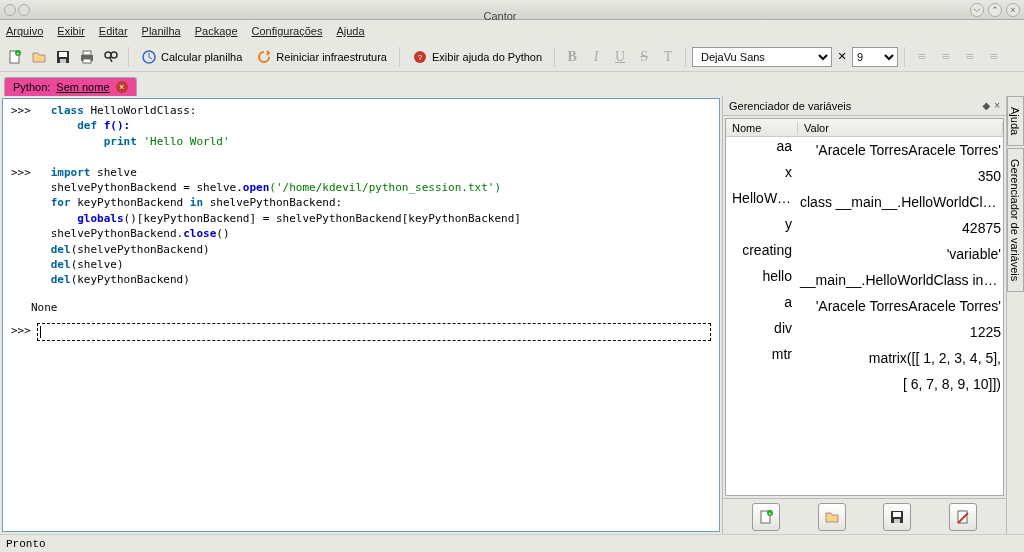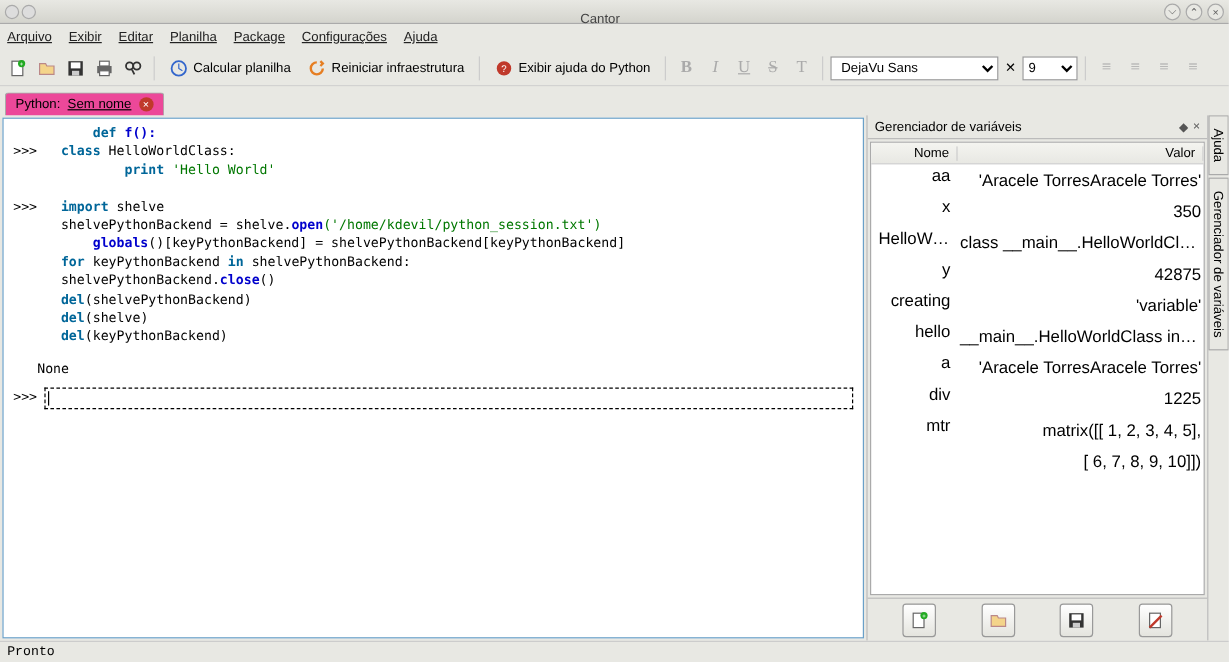--- a/index.html
+++ b/index.html
@@ -33,21 +33,21 @@
 .code-line { white-space: pre; }
 .output { margin-top: 12px; margin-left: 20px; }
 .input-cell { margin-top: 8px; display: flex; align-items: flex-start; }
 .input-box { flex: 1; border: 1px dashed #000; height: 18px; margin-left: 6px; position: relative; }
 .input-box::before { content: ''; position: absolute; left: 2px; top: 2px; width: 1px; height: 12px; background: #000; }
 .rightpanel { width: 284px; display: flex; flex-direction: column; border-left: 1px solid #bbb; background: #e8e8e3; }
 .panel-header { height: 20px; display: flex; align-items: center; padding: 0 6px; font-size: 11px; border-bottom: 1px solid #bbb; }
 .panel-header span:first-child { flex: 1; }
 .panel-header .picon { cursor: pointer; color: #555; margin-left: 4px; font-size: 10px; }
 .var-table { flex: 1; background: #fff; border: 1px solid #aaa; margin: 2px; overflow: auto; }
-.var-header { display: flex; border-bottom: 1px solid #ccc; background: linear-gradient(#f4f4f0,#e8e8e3); height: 18px; align-items: center; font-size: 11px; text-align: right; }
+.var-header { display: flex; border-bottom: 1px solid #ccc; background: linear-gradient(#f4f4f0,#e8e8e3); height: 18px; align-items: center; font-size: 11px; }
 .var-header div { padding: 0 6px; border-right: 1px solid #ccc; }
 .var-col-name { width: 72px; }
 .var-col-val { flex: 1; }
 .var-row { display: flex; font-size: 14px; padding: 1px 0; text-align: right; }
 .var-row .vn { width: 72px; padding: 0 6px; white-space: nowrap; overflow: hidden; text-overflow: ellipsis; }
 .var-row .vv { flex: 1; padding: 4px 2px; white-space: nowrap; overflow: hidden; text-overflow: ellipsis; }
 .var-row.cont .vv { padding-left: 42px; }
 .panel-toolbar { height: 36px; display: flex; align-items: center; justify-content: space-around; padding: 0 10px; border-top: 1px solid #bbb; }
 .panel-toolbar .pbtn { width: 28px; height: 28px; display: inline-flex; align-items: center; justify-content: center; border: 1px solid #999; background: linear-gradient(#fff,#e4e4de); border-radius: 3px; cursor: pointer; }
 .sidetabs { width: 18px; display: flex; flex-direction: column; border-left: 1px solid #bbb; }
@@ -170,28 +170,28 @@
   <div class="tab">
     <span>Python: </span>
       <span style="text-decoration:underline;">Sem nome</span>
     <span class="close">×</span>
   </div>
 </div>
 
 <div class="main">
   <div class="editor-wrap">
     <div class="editor">
+<div class="code-line"><span class="prompt">&gt;&gt;&gt;</span>   <span class="kw">class</span><span> HelloWorldClass:</span></div>
 <div class="code-line">          <span class="kw">def</span><span class="fn"> f():</span></div>
-<div class="code-line"><span class="prompt">&gt;&gt;&gt;</span>   <span class="kw">class</span><span> HelloWorldClass:</span></div>
 <div class="code-line">              <span class="kw">print</span><span class="str"> 'Hello World'</span></div>
 <div class="code-line">&nbsp;</div>
 <div class="code-line"><span class="prompt">&gt;&gt;&gt;</span>   <span class="kw">import</span><span> shelve</span></div>
 <div class="code-line">      <span>shelvePythonBackend = shelve.</span><span class="fn">open</span><span class="str">('/home/kdevil/python_session.txt')</span></div>
+<div class="code-line">      <span class="kw">for</span><span> keyPythonBackend </span><span class="kw">in</span><span> shelvePythonBackend:</span></div>
 <div class="code-line">          <span class="fn">globals</span><span>()[keyPythonBackend] = shelvePythonBackend[keyPythonBackend]</span></div>
-<div class="code-line">      <span class="kw">for</span><span> keyPythonBackend </span><span class="kw">in</span><span> shelvePythonBackend:</span></div>
 <div class="code-line">      <span>shelvePythonBackend.</span><span class="fn">close</span><span>()</span></div>
 <div class="code-line">      <span class="kw">del</span><span>(shelvePythonBackend)</span></div>
 <div class="code-line">      <span class="kw">del</span><span>(shelve)</span></div>
 <div class="code-line">      <span class="kw">del</span><span>(keyPythonBackend)</span></div>
 <div class="output"><span>None</span></div>
 <div class="input-cell">
   <span class="prompt">&gt;&gt;&gt;</span>
   <div class="input-box"></div>
 </div>
     </div>

